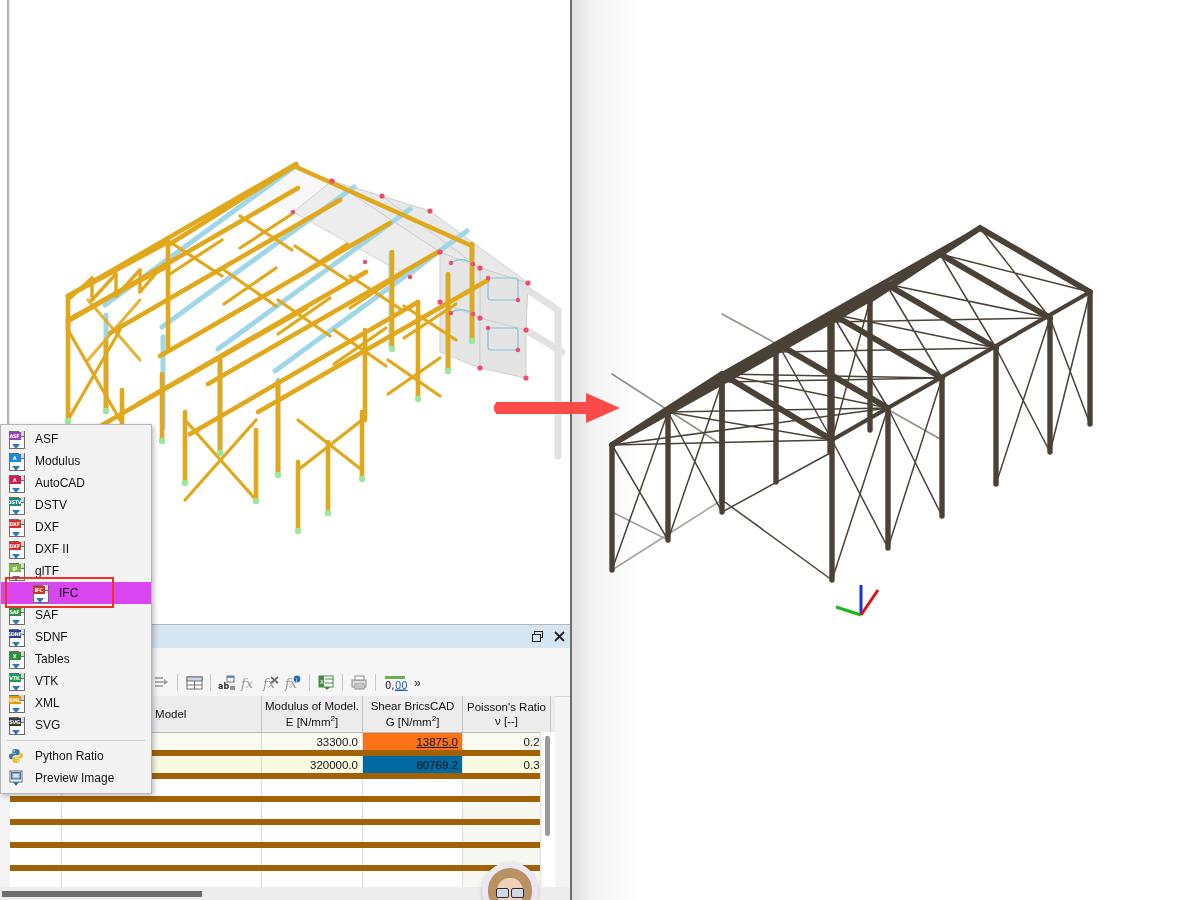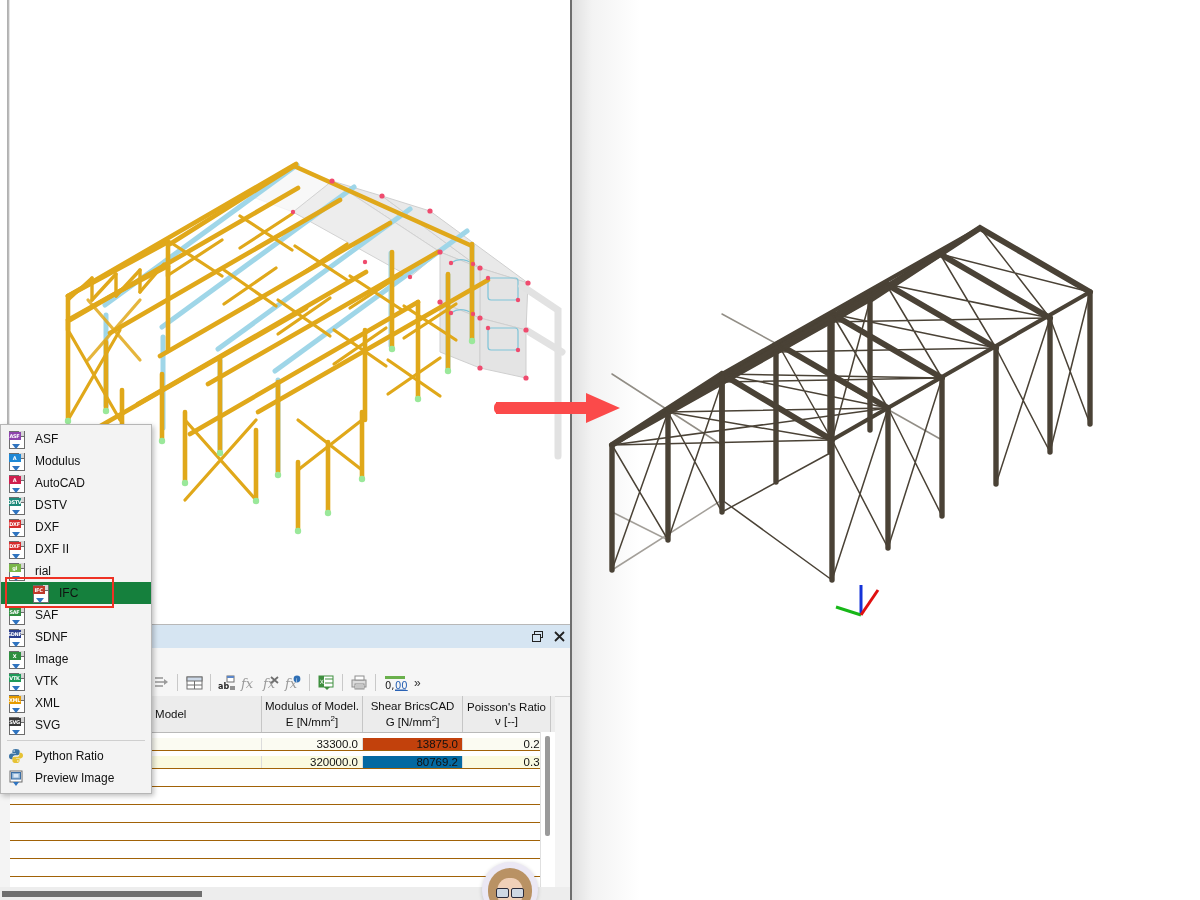--- a/index.html
+++ b/index.html
@@ -37,36 +37,36 @@
   .tb-ico{width:22px;height:21px;display:flex;align-items:center;justify-content:center;cursor:pointer;}
   .tb-ico svg{display:block;}
   .tb-more{font-size:12px;color:#333;padding:0 3px;cursor:pointer;}
 
   
   .grid{position:absolute;left:10px;top:71px;width:545px;height:205px;background:#fff;overflow:hidden;}
   .grid-head{display:flex;height:36px;background:#ececec;border-bottom:1px solid #b9b9b9;}
   .gh{border-right:1px solid #c6c6c6;box-sizing:border-box;display:flex;flex-direction:column;
       align-items:center;justify-content:center;font-size:11.5px;color:#101010;line-height:1.25;background:#ececec;}
   .gh .l2{white-space:nowrap;}
-  .grid-row{display:flex;height:17px;border-bottom:1px solid #a16207;align-items:flex-end;}
+  .grid-row{display:flex;height:17px;border-bottom:6px solid #a16207;}
   .gc{border-right:1px solid #dcdcdc;box-sizing:border-box;font-size:11.5px;color:#111;padding:0 4px;
       display:flex;align-items:center;overflow:hidden;white-space:nowrap;}
   .gc.num{justify-content:flex-end;}
   .vscroll{position:absolute;right:0px;top:36px;width:14px;height:169px;background:#fff;border-left:1px solid #e0e0e0;}
   .vthumb{position:absolute;left:4px;top:4px;width:5px;height:100px;background:#9a9a9a;border-radius:2px;}
   .hscroll{position:absolute;left:0px;bottom:0px;width:570px;height:14px;background:#ededed;}
   .hthumb{position:absolute;left:2px;top:4px;width:200px;height:6px;background:#6f6f6f;}
 
   
   .ctxmenu{position:absolute;left:0px;top:424px;width:150px;background:#f3f3f3;
       border:1px solid #b6b6b6;box-shadow:2px 2px 5px rgba(0,0,0,.25);z-index:60;padding:3px 0 4px 0;}
   .mi{display:flex;align-items:center;height:22px;padding:0 4px;cursor:pointer;position:relative;}
   .mi .ic{width:22px;height:20px;display:flex;align-items:center;justify-content:center;flex:0 0 22px;}
   .mi .lb{font-size:12px;color:#111;margin-left:8px;white-space:nowrap;}
-  .mi.sel{background:#15803d;padding-left:28px;}
+  .mi.sel{background:#d946ef;padding-left:28px;}
   .mi-sep{height:1px;background:#cfcfcf;margin:4px 6px 4px 6px;}
   .sel-ring{position:absolute;left:5px;top:577px;width:105px;height:27px;border:2px solid #ee3124;z-index:70;pointer-events:none;}
 
   
   .fico{position:relative;width:17px;height:17px;}
   .fico .sheet{position:absolute;left:1px;top:0;width:14px;height:16px;background:#fff;border:1px solid #6d6d6d;}
   .fico .fold{position:absolute;right:1px;top:0;width:5px;height:5px;background:#d6d6d6;border-left:1px solid #6d6d6d;border-bottom:1px solid #6d6d6d;}
   .fico .tag{position:absolute;left:1px;top:1px;width:12px;height:8px;display:flex;align-items:center;justify-content:center;
       font-size:5px;font-weight:bold;color:#fff;letter-spacing:-0.3px;font-family:"DejaVu Sans", sans-serif;}
   .fico .arw{position:absolute;left:4px;bottom:-1px;width:0;height:0;border-left:4px solid transparent;border-right:4px solid transparent;border-top:5px solid #2f74c0;}
@@ -404,21 +404,21 @@
             <div class="gh" style="width: 88px;">
               <div class="l1">Poisson's Ratio</div>
               <div class="l2">ν [--]</div>
             </div>
           </div>
         <div id="gridBody">
             <div class="grid-row">
               <div class="gc" style="width: 52px;"></div>
               <div class="gc" style="width: 200px; background: rgb(251, 251, 242);">ear Elastic</div>
               <div class="gc num" style="width: 101px; background: rgb(251, 251, 242);">33300.0</div>
-              <div class="gc num" style="width: 100px; background: #c2410c;">13875.0</div>
+              <div class="gc num" style="width: 100px; background: #f97316; text-decoration: underline;">13875.0</div>
               <div class="gc num" style="width: 88px; background: rgb(251, 251, 242);">0.20</div>
             </div>
             <div class="grid-row">
               <div class="gc" style="width: 52px;"></div>
               <div class="gc" style="width: 200px; background: rgb(250, 250, 224);">ear Elastic</div>
               <div class="gc num" style="width: 101px; background: rgb(250, 250, 224);">320000.0</div>
               <div class="gc num" style="width: 100px; background: #0369a1;">80769.2</div>
               <div class="gc num" style="width: 88px; background: rgb(250, 250, 224);">0.30</div>
             </div>
             <div class="grid-row">
@@ -557,21 +557,21 @@
         </div>
         <div class="mi">
           <div class="ic">
             <div class="fico">
               <div class="sheet"></div>
               <div class="fold"></div>
               <div class="tag" style="background:#7ab648">gl</div>
               <div class="arw"></div>
             </div>
           </div>
-          <div class="lb">rial</div>
+          <div class="lb">glTF</div>
         </div>
         <div class="mi sel">
           <div class="ic">
             <div class="fico">
               <div class="sheet"></div>
               <div class="fold"></div>
               <div class="tag" style="background:#c0392b">IFC</div>
               <div class="arw"></div>
             </div>
           </div>
@@ -601,21 +601,21 @@
         </div>
         <div class="mi">
           <div class="ic">
             <div class="fico">
               <div class="sheet"></div>
               <div class="fold"></div>
               <div class="tag" style="background:#2f8f3f">X</div>
               <div class="arw"></div>
             </div>
           </div>
-          <div class="lb">Image</div>
+          <div class="lb">Tables</div>
         </div>
         <div class="mi">
           <div class="ic">
             <div class="fico">
               <div class="sheet"></div>
               <div class="fold"></div>
               <div class="tag" style="background:#1f9a5a">VTK</div>
               <div class="arw"></div>
             </div>
           </div>

